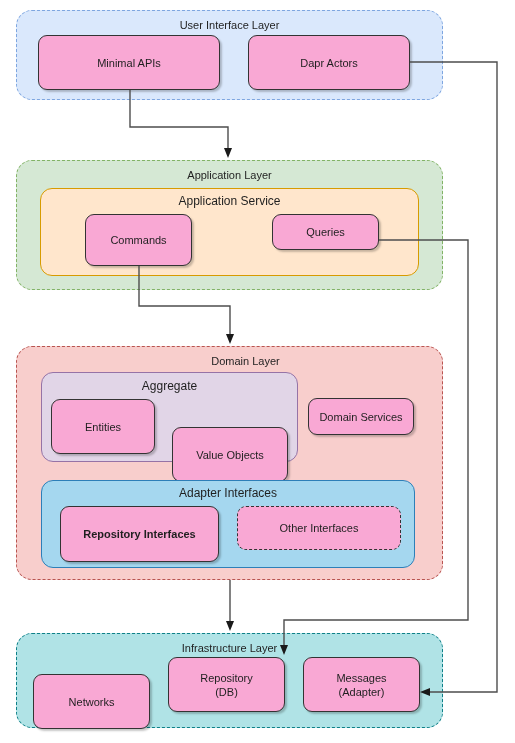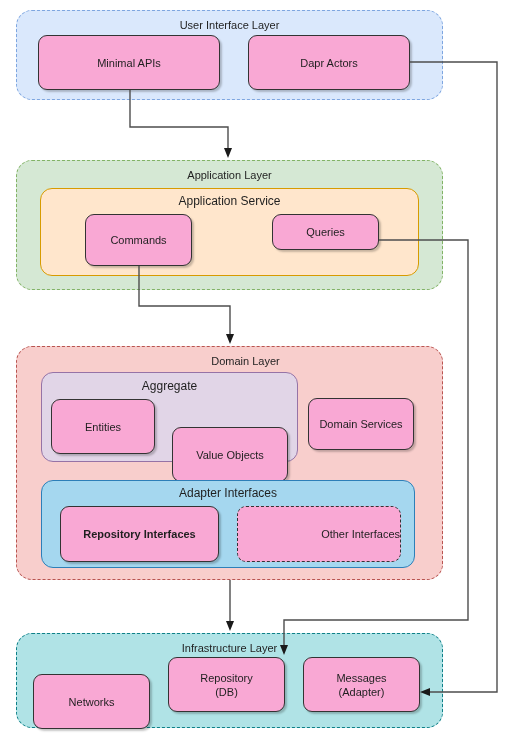--- a/index.html
+++ b/index.html
@@ -124,25 +124,25 @@
 
   
   #node-commands { left: 85px;  top: 214px; width: 107px; height: 52px; }
   #node-queries  { left: 272px; top: 214px; width: 107px; height: 36px; }
 
   
   #node-entities      { left: 51px;  top: 399px; width: 104px; height: 55px; }
   #node-value-objects { left: 172px; top: 399px; width: 116px; height: 55px; margin-top: 28px; }
 
   
-  #node-domain-services { left: 308px; top: 398px; width: 106px; height: 52px; }
+  #node-domain-services { left: 308px; top: 398px; width: 106px; height: 37px; }
 
   
   #node-repository-interfaces { left: 60px;  top: 506px; width: 159px; height: 56px; font-weight: bold; }
-  #node-other-interfaces      { left: 237px; top: 506px; width: 164px; height: 56px; justify-content: flex-end; }
+  #node-other-interfaces      { left: 237px; top: 506px; width: 164px; height: 44px; }
 
   
   #node-networks   { left: 33px;  top: 657px; width: 117px; height: 55px; margin-top: 17px; }
   #node-repository { left: 168px; top: 657px; width: 117px; height: 55px; }
   #node-messages   { left: 303px; top: 657px; width: 117px; height: 55px; }
 
   
   #connectors {
     position: absolute;
     left: 0; top: 0;

